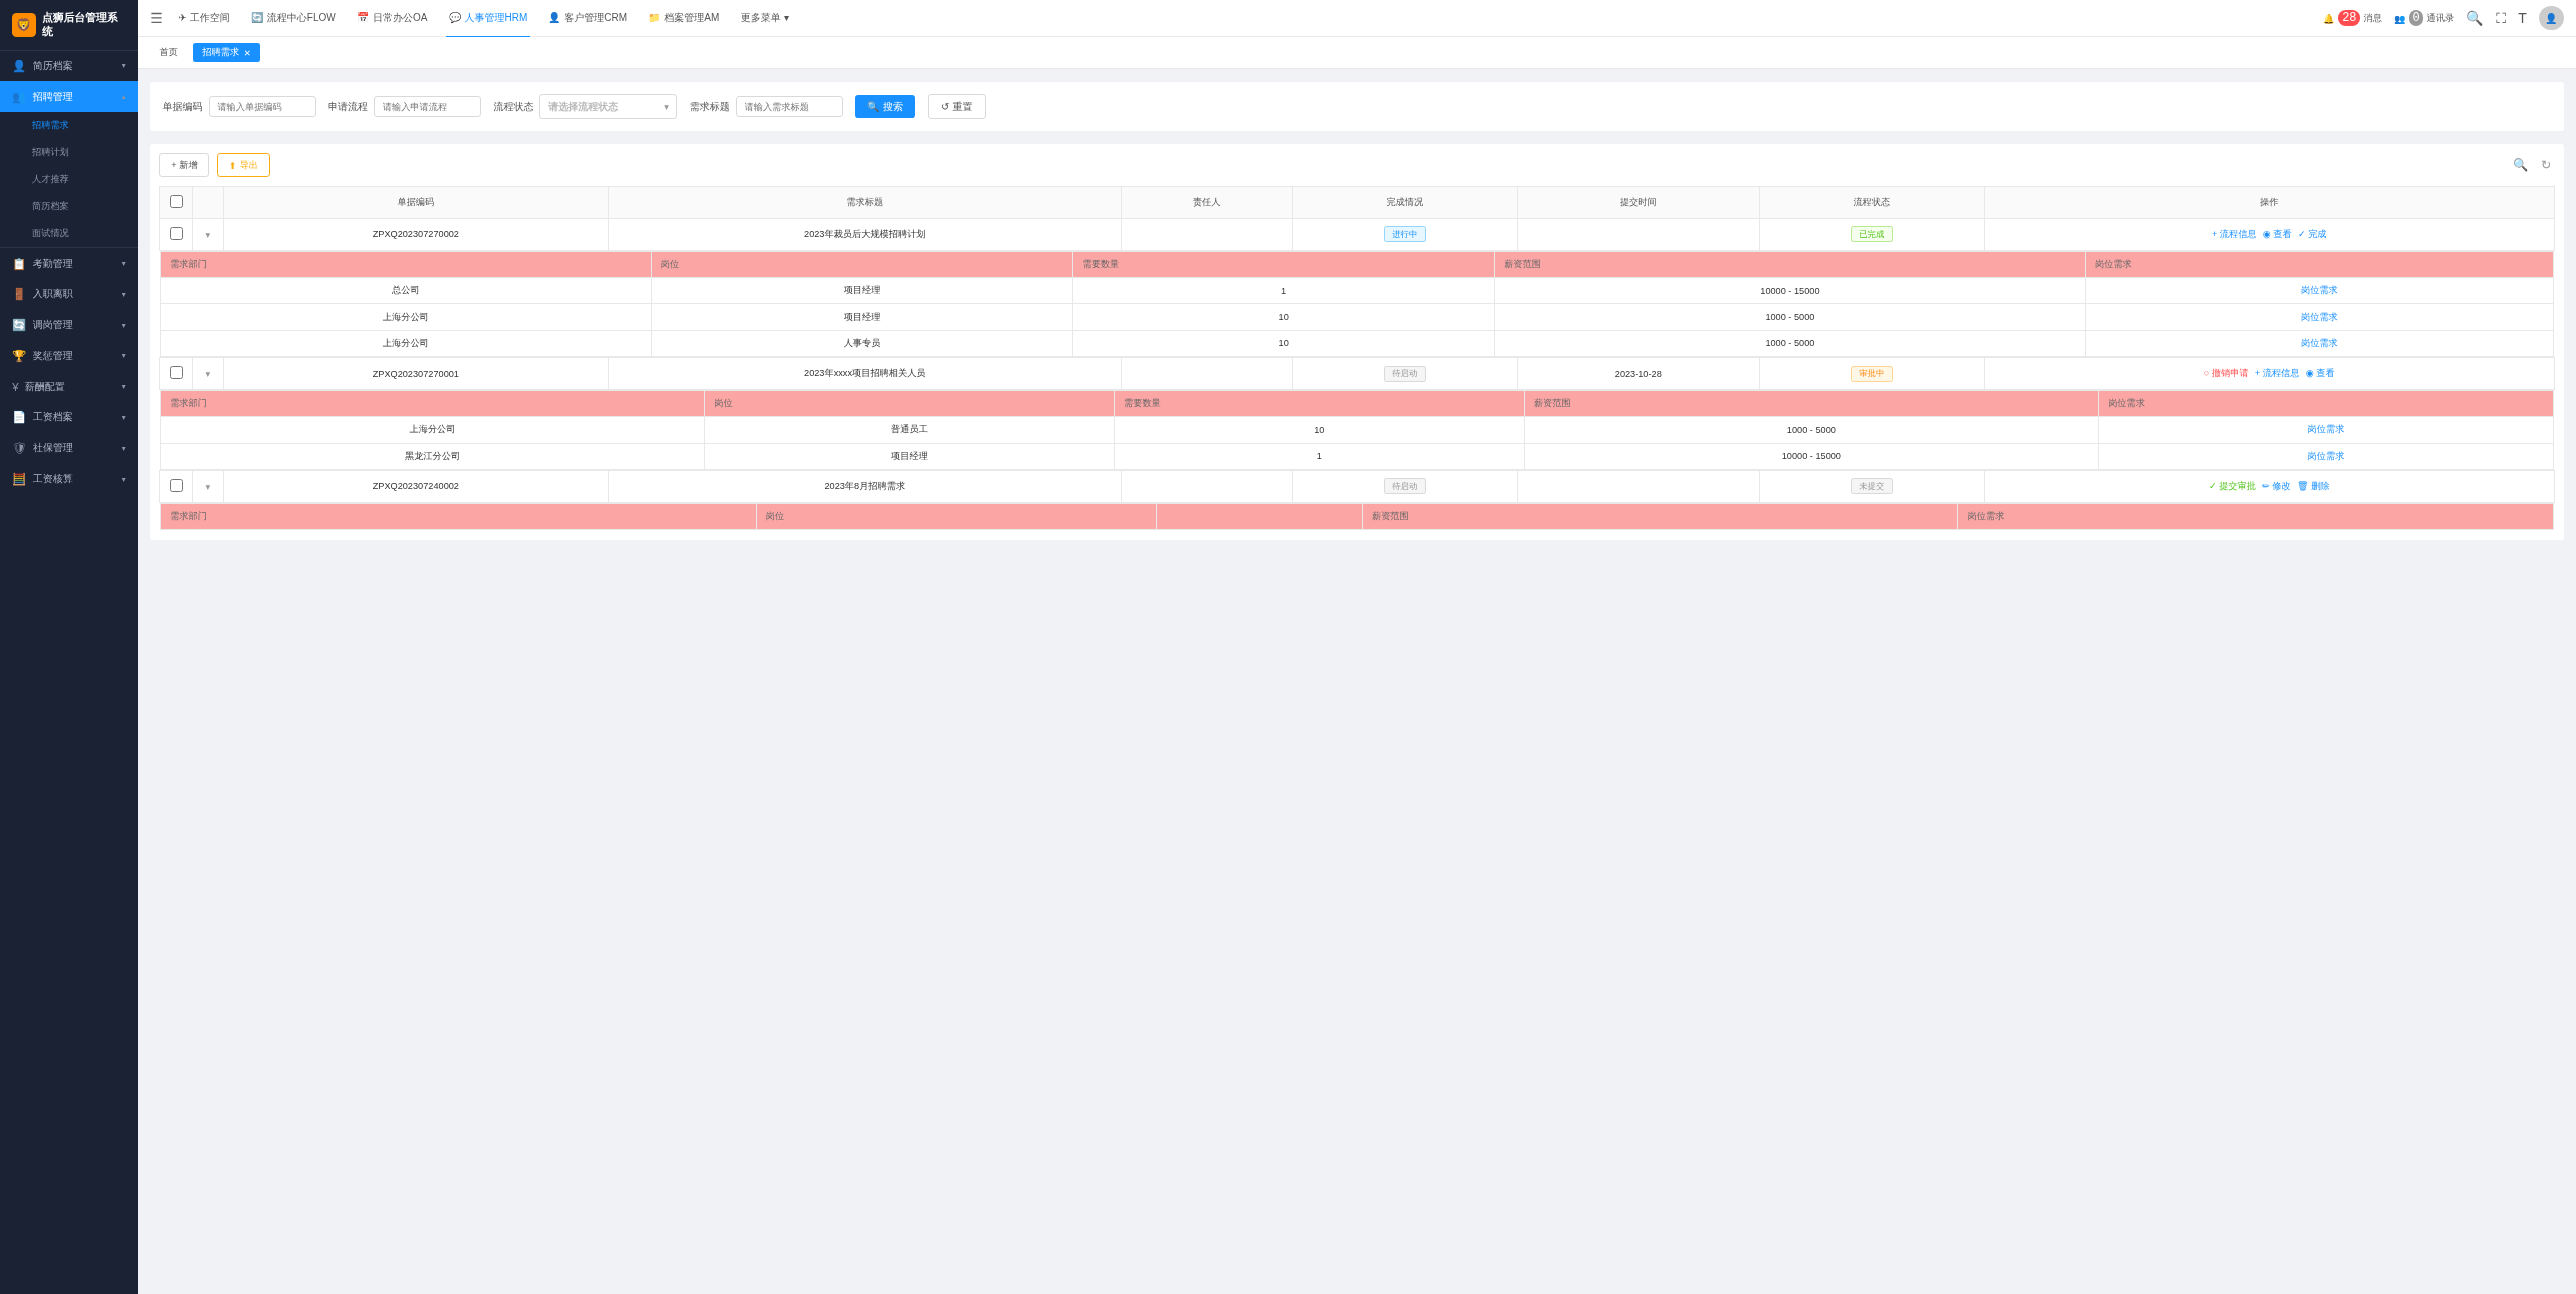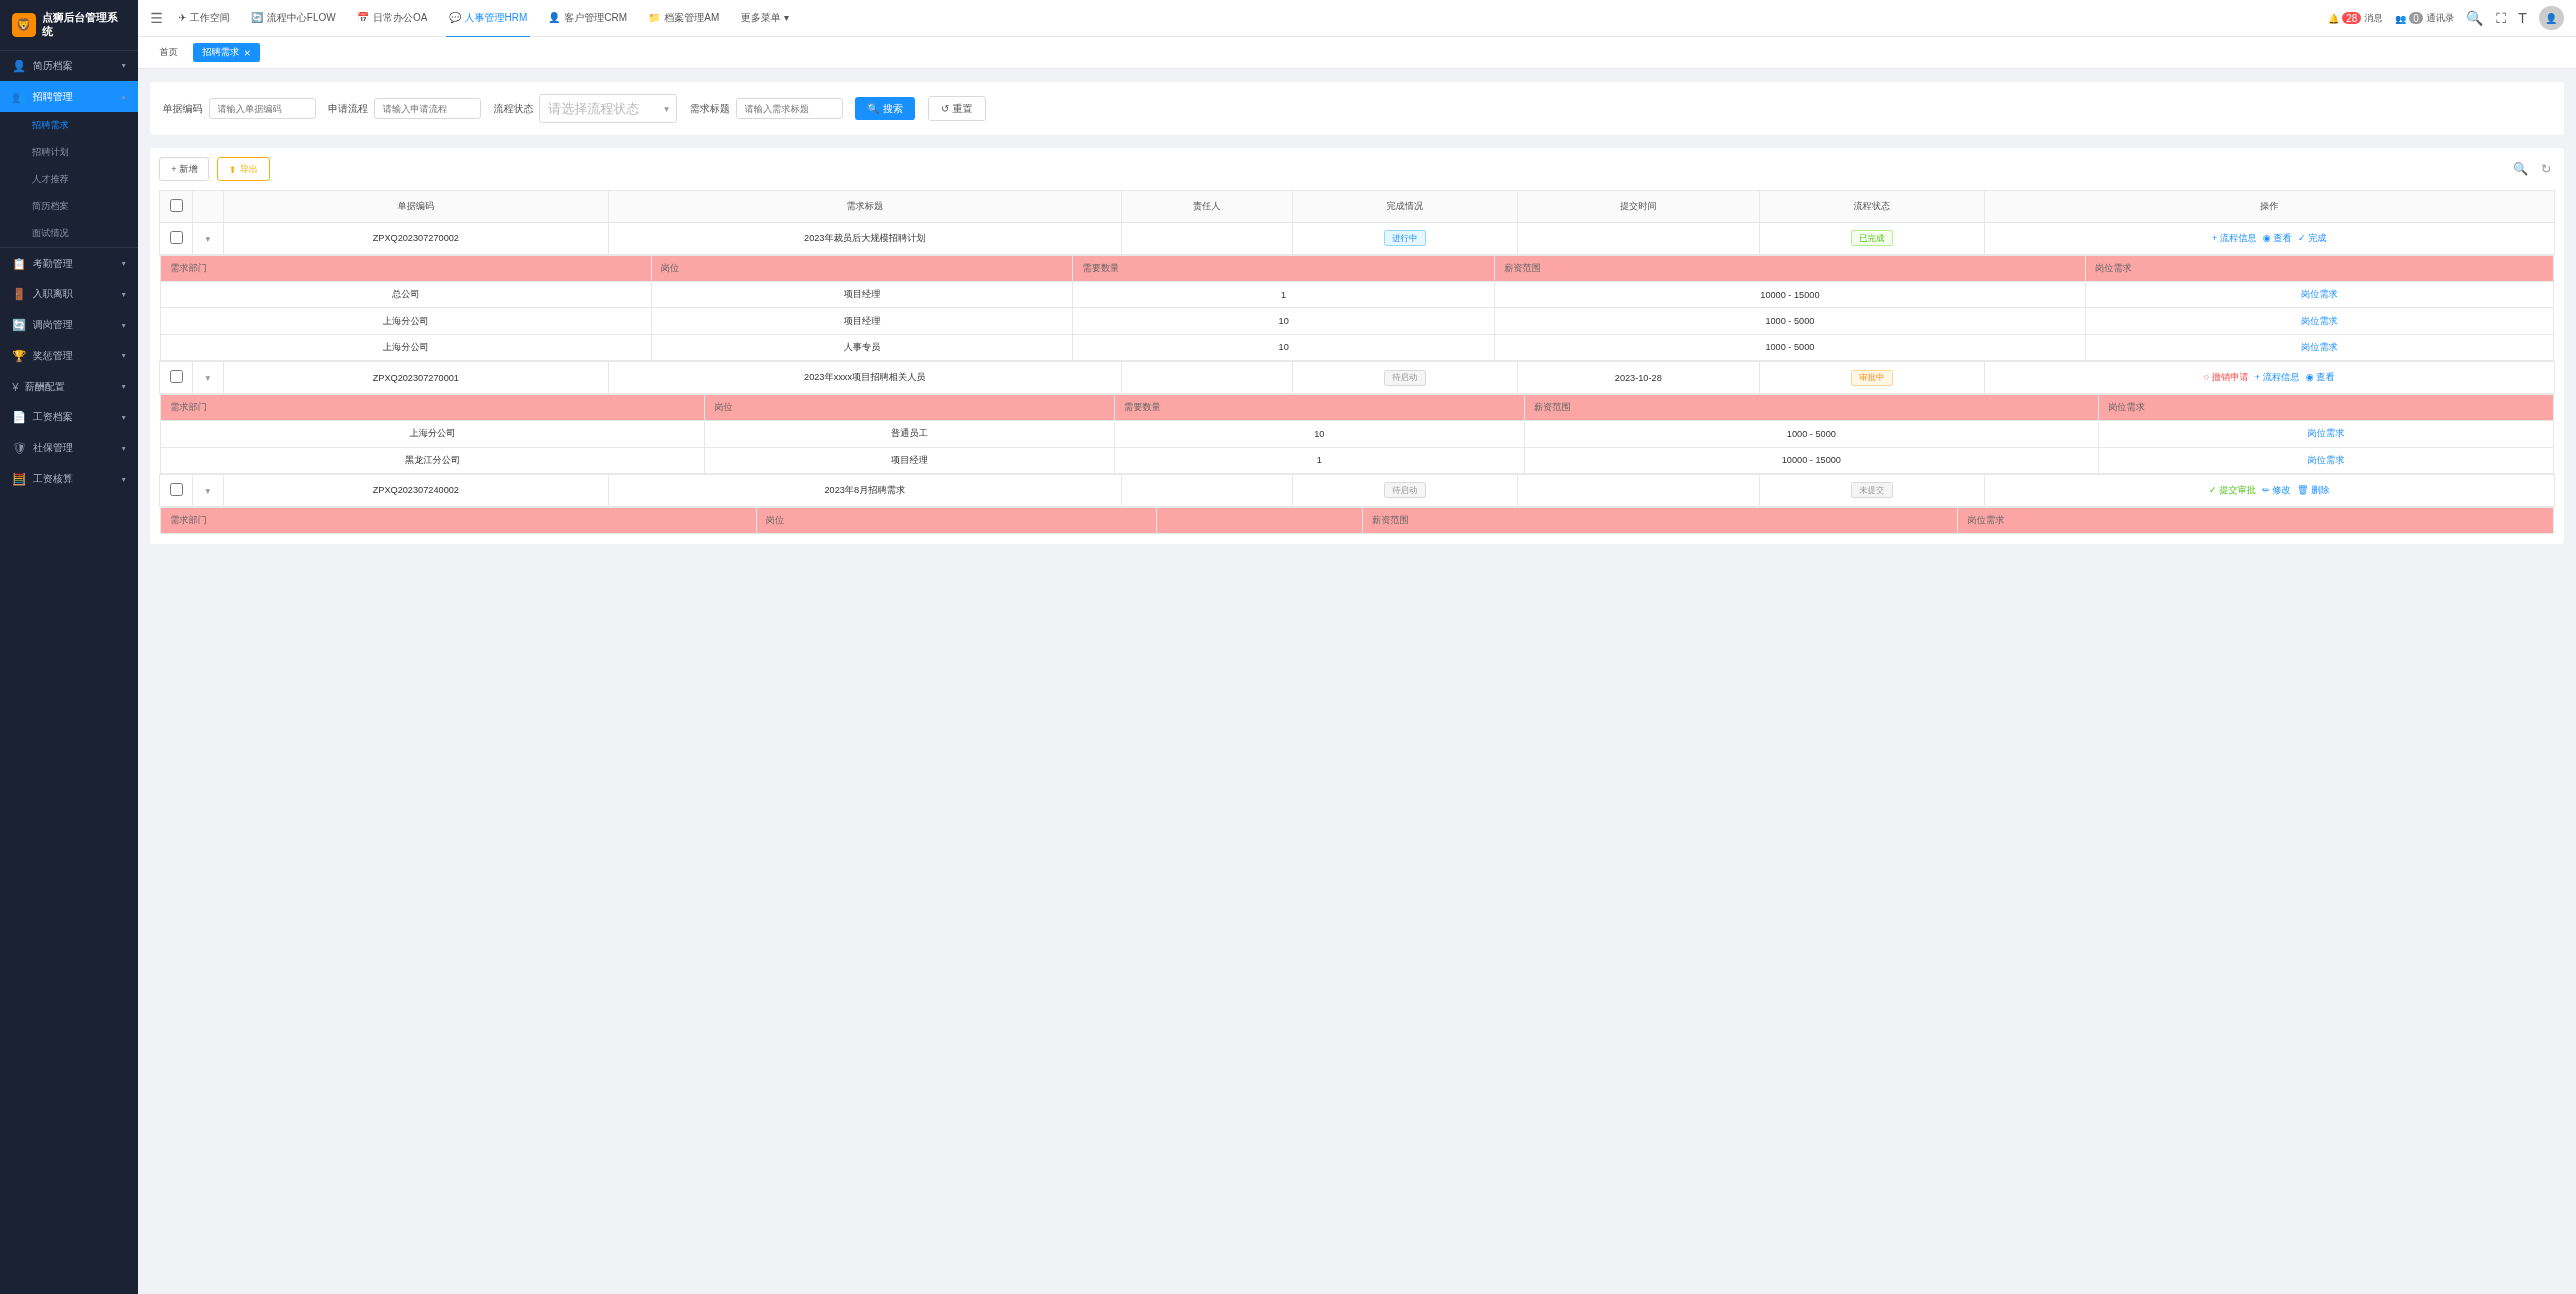--- a/index.html
+++ b/index.html
@@ -25,21 +25,21 @@
     .main { flex: 1; display: flex; flex-direction: column; overflow: hidden; }
 
     
     .topnav { height: 37px; background: white; display: flex; align-items: center; padding: 0 12.3px; gap: 12.3px; border-bottom: 0.8px solid #e8e8e8; flex-shrink: 0; }
     .topnav-hamburger { font-size: 14px; cursor: pointer; color: #666; }
     .topnav-items { display: flex; align-items: center; gap: 15.4px; flex: 1; }
     .topnav-item { font-size: 10px; color: #555; cursor: pointer; display: flex; align-items: center; gap: 3.1px; padding: 0 3.1px; height: 37px; border-bottom: 1.5px solid transparent; }
     .topnav-item.active { color: #1890ff; border-bottom-color: #1890ff; }
     .topnav-right { display: flex; align-items: center; gap: 12.3px; margin-left: auto; }
     .topnav-badge-wrap { position: relative; cursor: pointer; display: flex; align-items: center; gap: 3.1px; font-size: 9.2px; color: #555; }
-    .topnav-badge { background: #ff4d4f; color: white; border-radius: 7.7px; font-size: 10px; padding: 0.8px 3.8px; min-width: 14px; text-align: left; }
+    .topnav-badge { background: #ff4d4f; color: white; border-radius: 7.7px; font-size: 12px; padding: 0.8px 3.8px; min-width: 14px; text-align: left; font-family: Liberation Mono, monospace; }
     .topnav-badge-zero { background: #999; }
     .topnav-icon-btn { font-size: 14px; cursor: pointer; color: #555; }
     .topnav-avatar { width: 24.6px; height: 24.6px; border-radius: 50%; background: #ccc; overflow: hidden; cursor: pointer; display: flex; align-items: center; justify-content: center; }
 
     
     .breadcrumb-bar { background: white; padding: 6.1px 12.3px; border-bottom: 0.8px solid #e8e8e8; display: flex; align-items: center; gap: 6.1px; flex-shrink: 0; }
     .breadcrumb-tab { padding: 3.1px 9.2px; border-radius: 2.3px; font-size: 9.2px; cursor: pointer; color: #555; }
     .breadcrumb-tab.active { background: #1890ff; color: white; display: flex; align-items: center; gap: 4.6px; }
     .breadcrumb-tab-close { cursor: pointer; font-size: 8.4px; }
 
@@ -246,21 +246,21 @@
         <label class="search-label">单据编码</label>
         <input class="search-input" placeholder="请输入单据编码" style="">
       </div>
       <div class="search-field">
         <label class="search-label">申请流程</label>
         <input class="search-input" placeholder="请输入申请流程" style="">
       </div>
       <div class="search-field">
         <label class="search-label">流程状态</label>
         <div class="search-select">
-          <span style="color:#bbb; font-size:13px;">请选择流程状态</span>
+          <span style="color:#bbb; font-size:10px;font-weight:bold;">请选择流程状态</span>
           <span>▾</span>
         </div>
       </div>
       <div class="search-field">
         <label class="search-label">需求标题</label>
         <input class="search-input" placeholder="请输入需求标题" style="">
       </div>
       <button class="search-btn">
         <span>🔍</span>
         <span>搜索</span>

